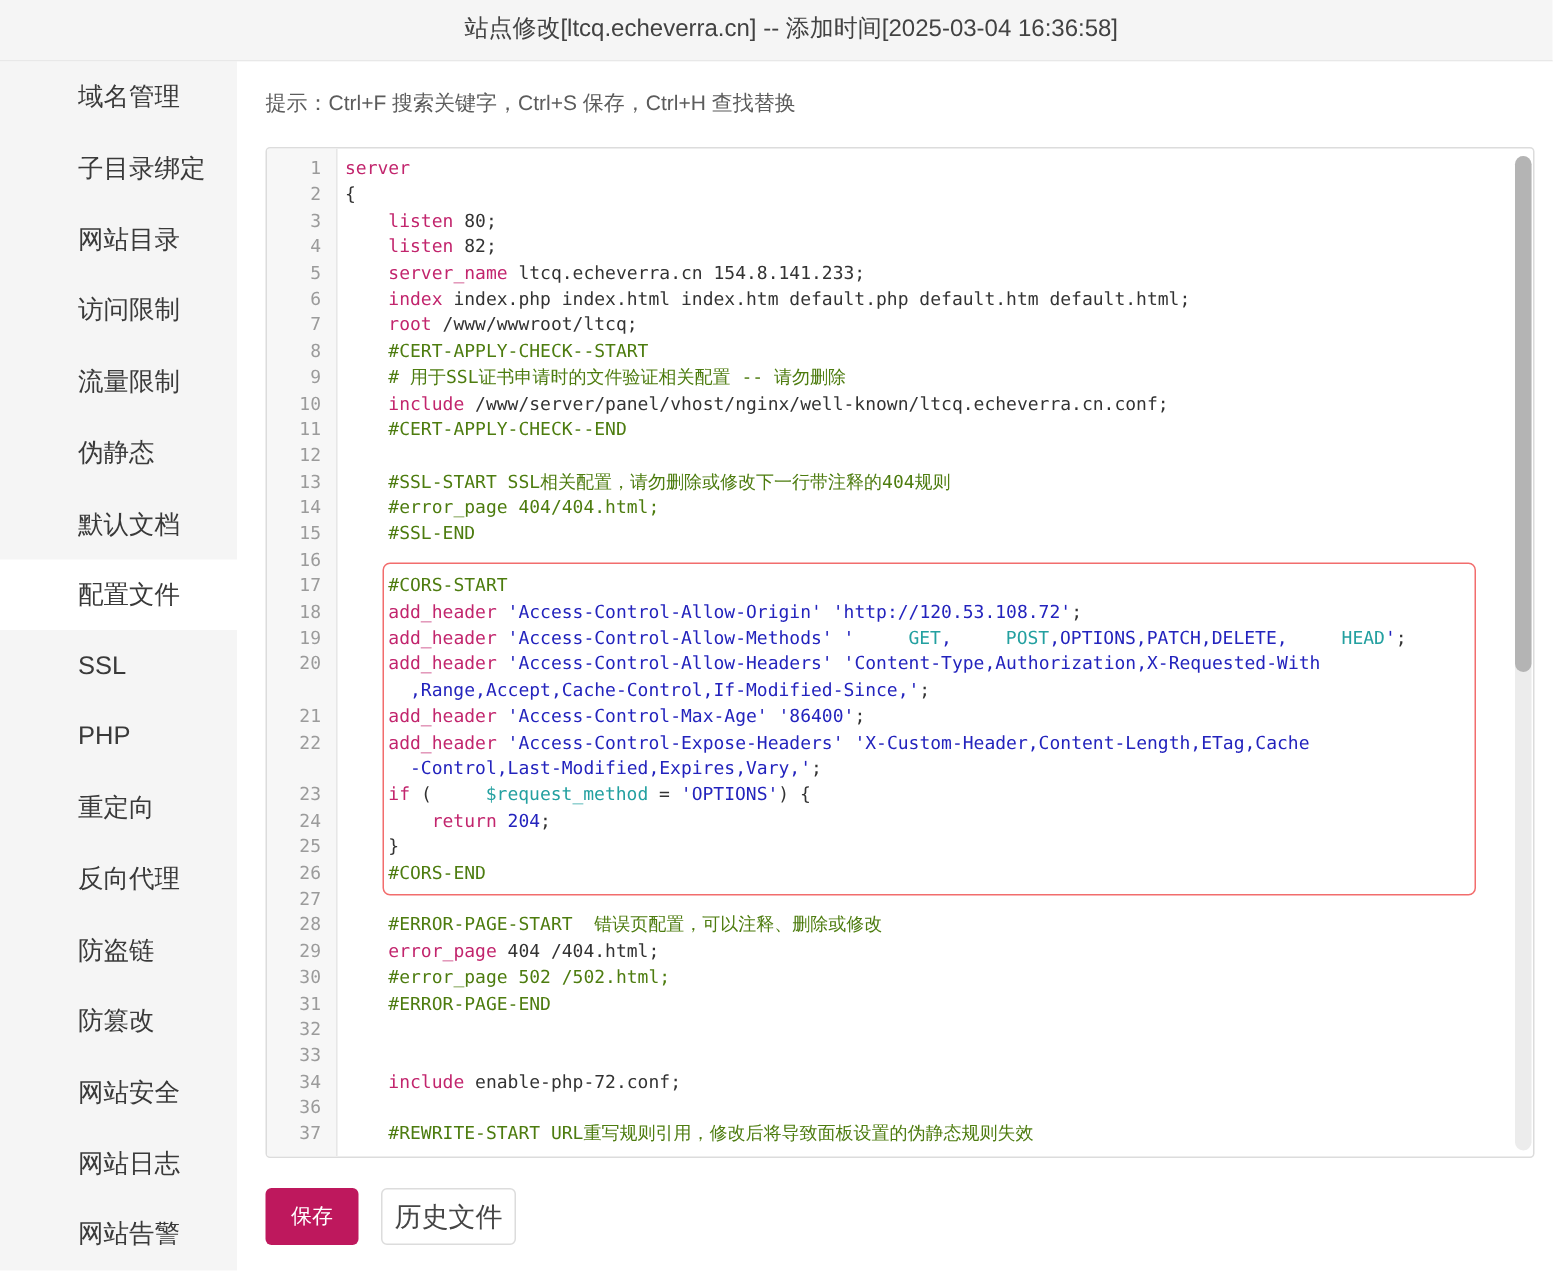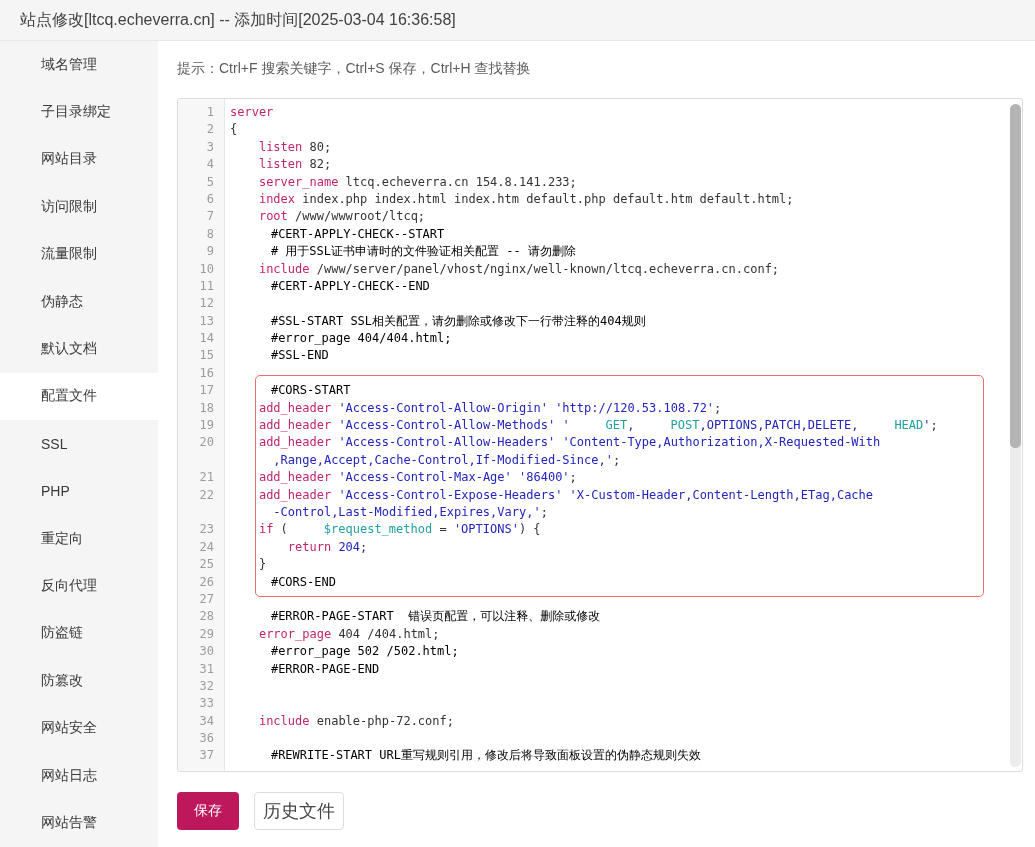--- a/index.html
+++ b/index.html
@@ -1,41 +1,41 @@
 <!DOCTYPE html>
 <html><head>
 <meta charset="utf-8">
 <style>
   * { margin:0; padding:0; box-sizing:border-box; }
   html,body { width:1035px; height:847px; background:#fff; overflow:hidden;
     font-family:"Liberation Sans","DejaVu Sans",sans-serif; }
 
   .titlebar { position:absolute; left:0; top:0; width:1035px; height:41px;
     background:#f5f5f5; border-bottom:1px solid #e8e8e8; }
-  .titlebar .title { line-height:40px; padding-left:20px; font-size:16px; color:#424242; }
+  .titlebar .title { line-height:40px; padding-left:20px; font-size:16px; color:#424242;text-align:center; }
 
   .sidebar { position:absolute; left:0; top:41px; width:158px; height:806px; background:#f5f5f5; }
-  .side-item { height:47.4px; display:flex; align-items:center; padding-left:41px;
-    font-size:14px; color:#3a3a3a; cursor:pointer; }
+  .side-item { height:47.4px; display:flex; align-items:center; padding-left:52px;
+    font-size:17px; color:#3a3a3a; cursor:pointer; }
   .side-item.selected { background:#ffffff; }
 
   .content { position:absolute; left:158px; top:41px; width:877px; height:806px; background:#fff; }
   .hint { position:absolute; left:19px; top:19px; font-size:14px; color:#5c5c5c; }
 
   .editor { position:absolute; left:19px; top:57px; width:846px; height:674px;
     border:1px solid #dcdcdc; border-radius:3px; background:#fff; overflow:hidden; }
   .gutter-bg { position:absolute; left:0; top:0; bottom:0; width:47px; background:#f7f7f7;
     border-right:1px solid #e7e7e7; z-index:0; }
   .rows { position:absolute; left:0; top:5px; right:0; z-index:1;
     font-family:"DejaVu Sans Mono",monospace; font-size:12px; line-height:17.4px; }
   .row { display:flex; height:17.4px; white-space:pre; }
   .ln { width:47px; flex:0 0 47px; text-align:right; padding-right:11px; color:#9b9b9b; }
   .lc { padding-left:5px; color:#333; }
   .tok-k { color:#c2256d; }
-  .tok-c { color:#000000;margin-left:12px; }
+  .tok-c { color:#4d7c0f; }
   .tok-s { color:#2323bd; }
   .tok-t { color:#23a0a0;padding-left:36px; }
   .tok-p { color:#333333; }
 
   .redbox { position:absolute; left:77px; top:276px; width:729px; height:222px;
     border:1.5px solid #f26d6d; border-radius:5px; z-index:2; pointer-events:none; }
 
   .vtrack { position:absolute; right:1px; top:5px; bottom:4px; width:11px;
     background:#ececec; border-radius:6px; z-index:3; }
   .vthumb { position:absolute; right:0; top:0; width:11px; height:344px;

